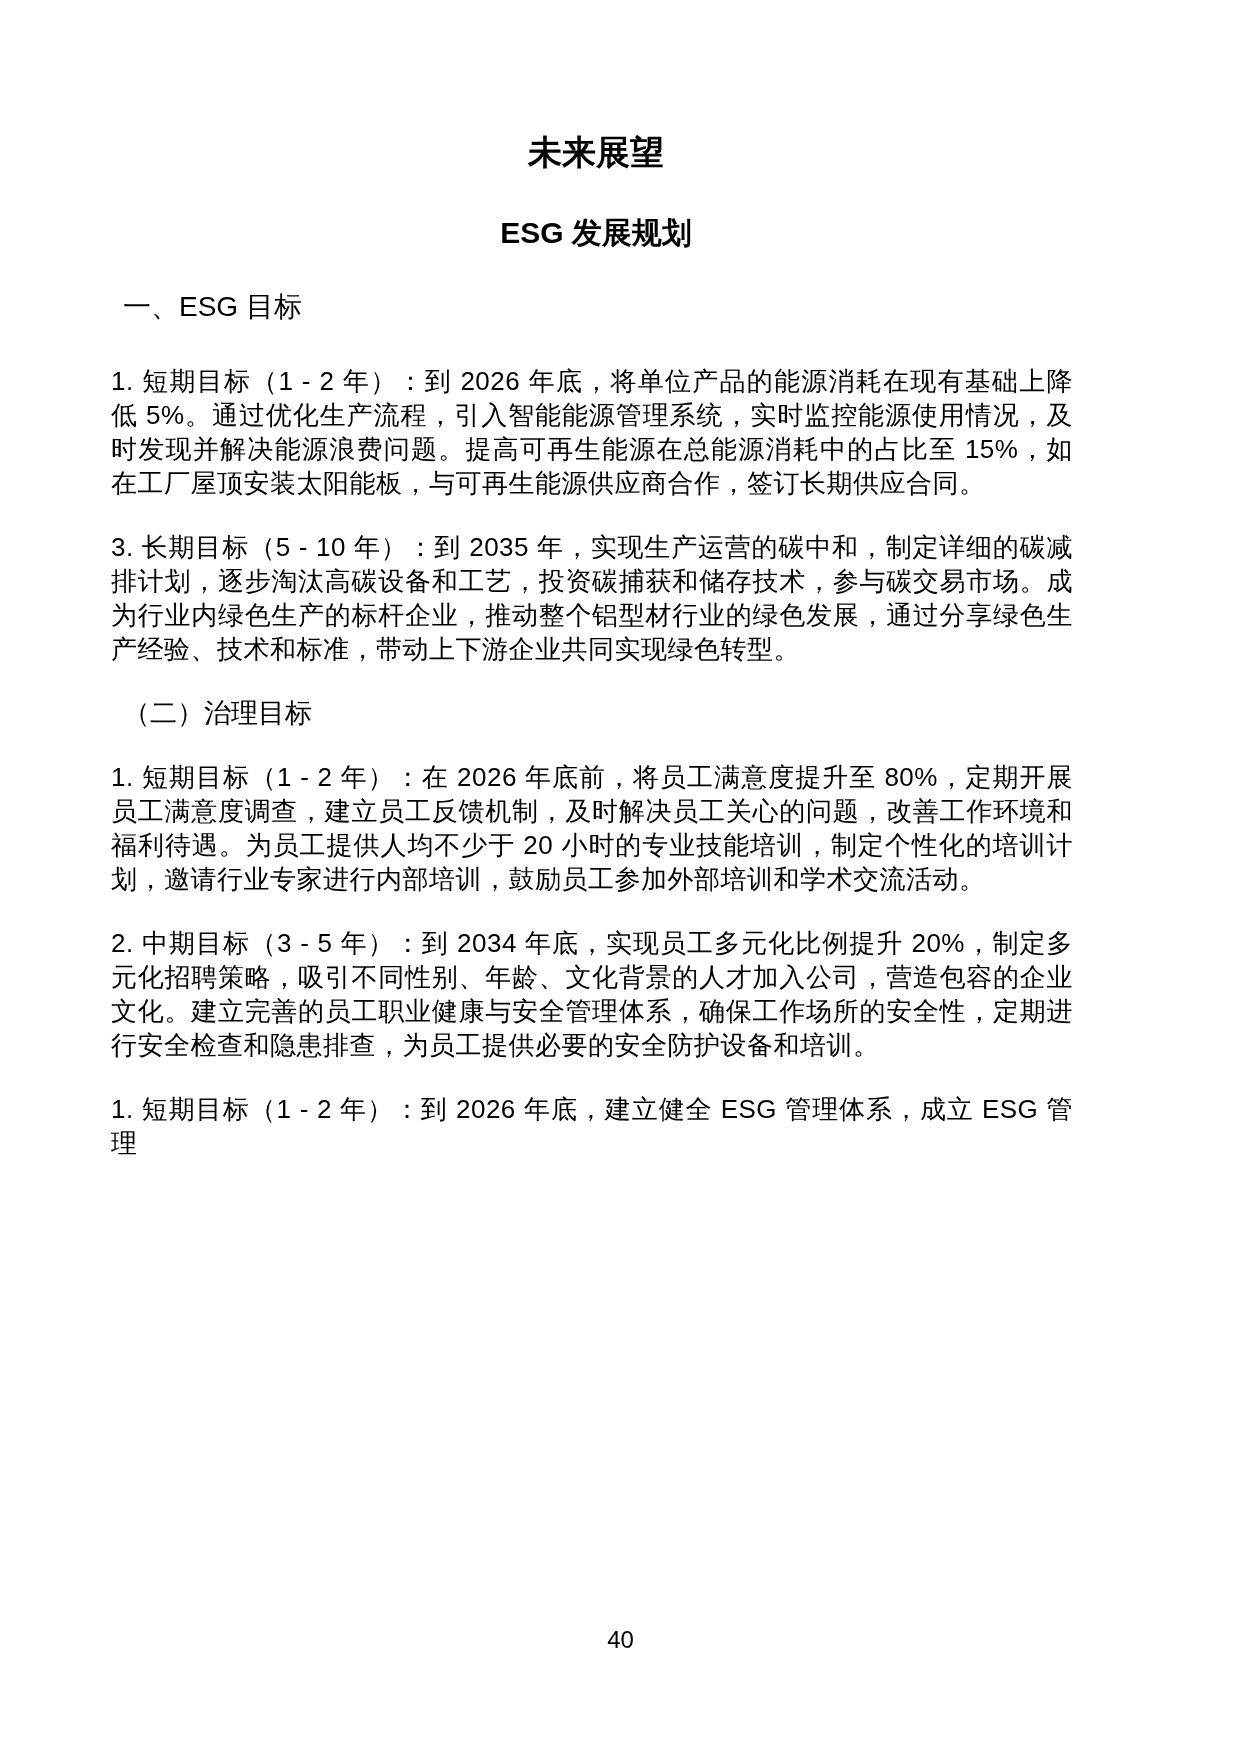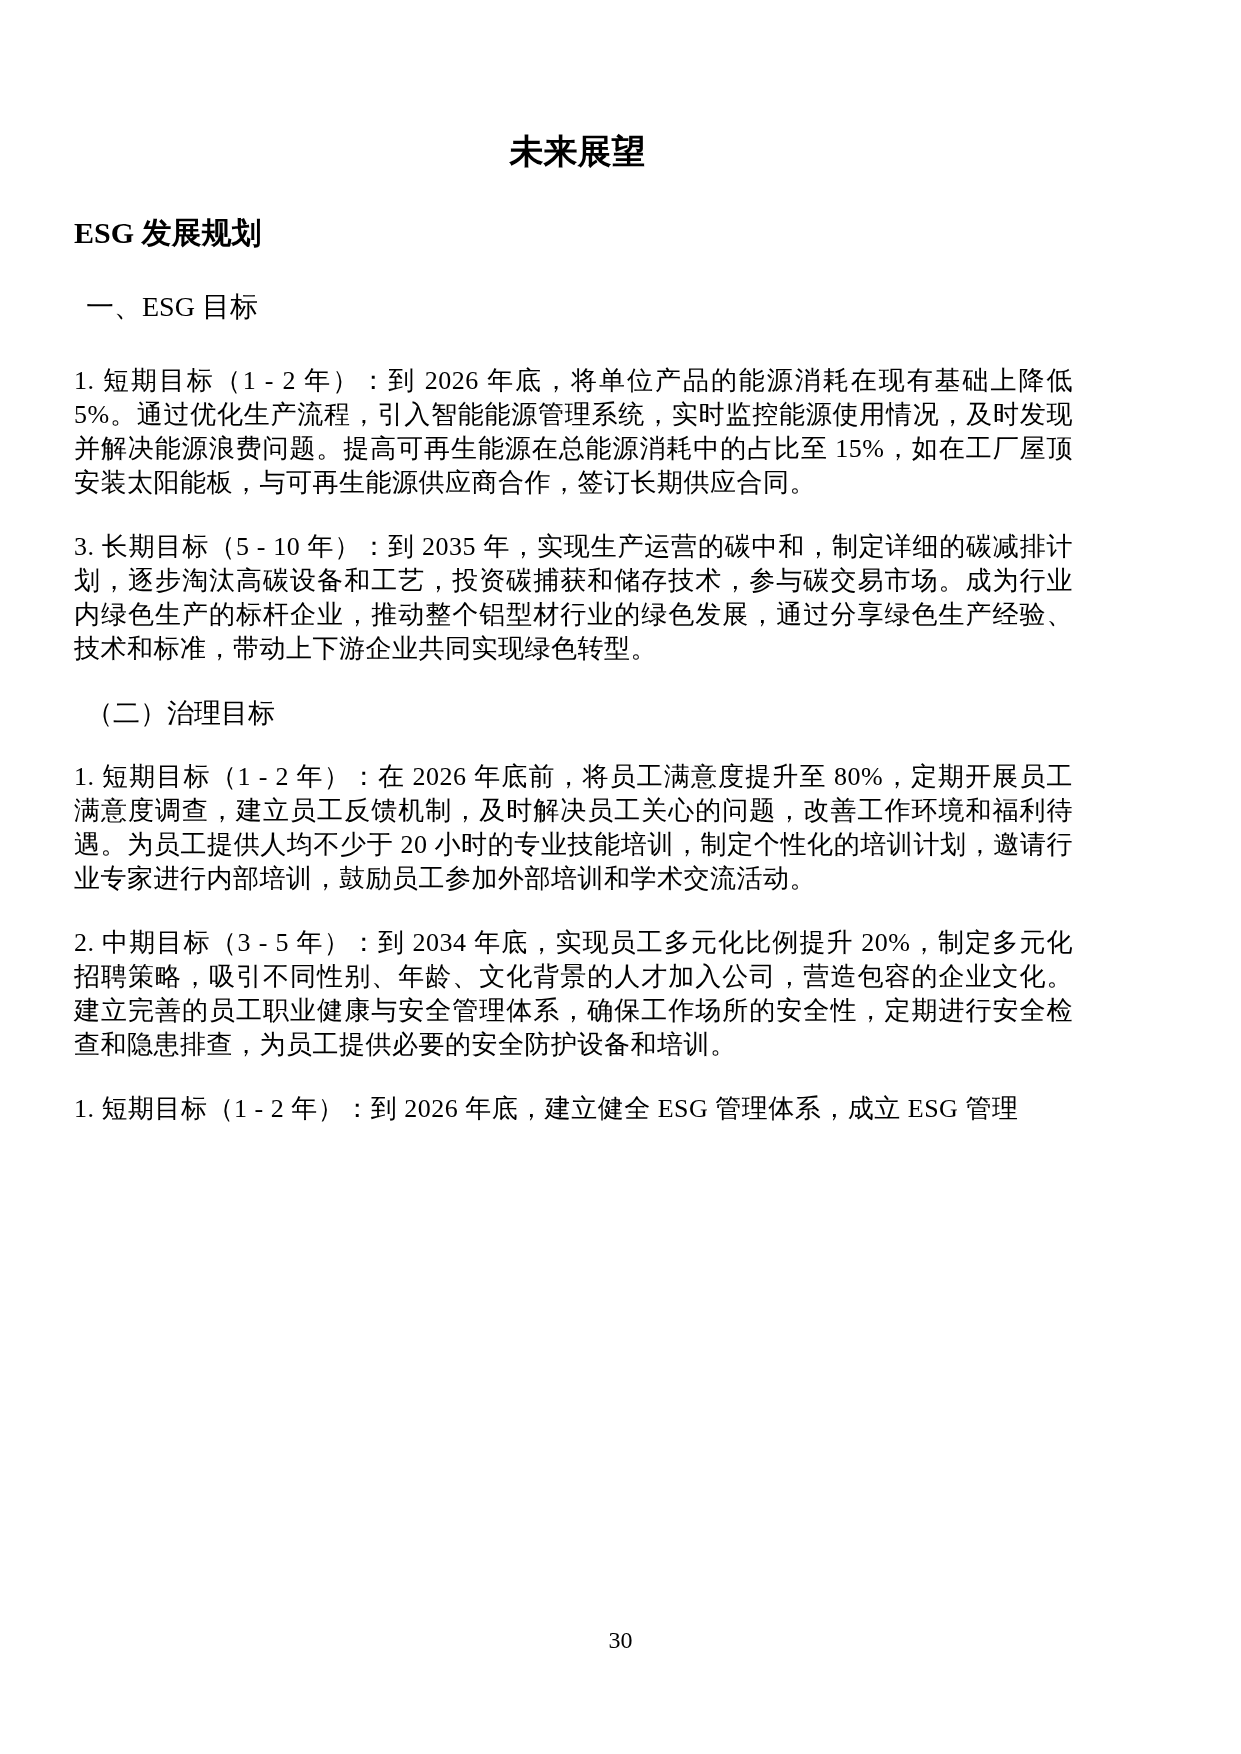--- a/index.html
+++ b/index.html
@@ -6,38 +6,39 @@
     margin: 0;
     padding: 0;
     background: #ffffff;
   }
   .page {
     position: relative;
     width: 1241px;
     height: 1754px;
     margin: 0 auto;
     background: #ffffff;
-    font-family: Liberation Serif, serif;
+    font-family: Liberation Sans, sans-serif;
     color: #000000;
     overflow: hidden;
     box-sizing: border-box;
-    padding: 132px 160px 0 74px;
+    padding: 132px 160px 0 111px;
   }
   .doc-title {
     font-size: 34px;
     font-weight: bold;
     text-align: center;
     margin: 0 0 44px 0;
     line-height: 40px;
   }
   .plan-heading {
     font-size: 30px;
     font-weight: bold;
     margin: 8px 0 40px 0;
     line-height: 34px;
+    text-align: center;
   }
   .section-heading {
     font-size: 28px;
     font-weight: normal;
     margin: 0 0 40px 12px;
     line-height: 34px;
   }
   .subsection-heading {
     font-size: 27px;
     font-weight: normal;
@@ -83,15 +84,15 @@
   <h4 class="subsection-heading">（二）治理目标</h4>
 
   <p class="body-paragraph">1. 短期目标（1 - 2 年）：在 2026 年底前，将员工满意度提升至 80%，定期开展员工满意度调查，建立员工反馈机制，及时解决员工关心的问题，改善工作环境和福利待遇。为员工提供人均不少于 20 小时的专业技能培训，制定个性化的培训计划，邀请行业专家进行内部培训，鼓励员工参加外部培训和学术交流活动。</p>
 
   <p class="body-paragraph">2. 中期目标（3 - 5 年）：到 2034 年底，实现员工多元化比例提升 20%，制定多元化招聘策略，吸引不同性别、年龄、文化背景的人才加入公司，营造包容的企业文化。建立完善的员工职业健康与安全管理体系，确保工作场所的安全性，定期进行安全检查和隐患排查，为员工提供必要的安全防护设备和培训。</p>
 
 
 
   <p class="body-paragraph">1. 短期目标（1 - 2 年）：到 2026 年底，建立健全 ESG 管理体系，成立 ESG 管理</p>
 
-  <div class="page-footer">30</div>
+  <div class="page-footer">40</div>
 
 </div>
 
 </body></html>

